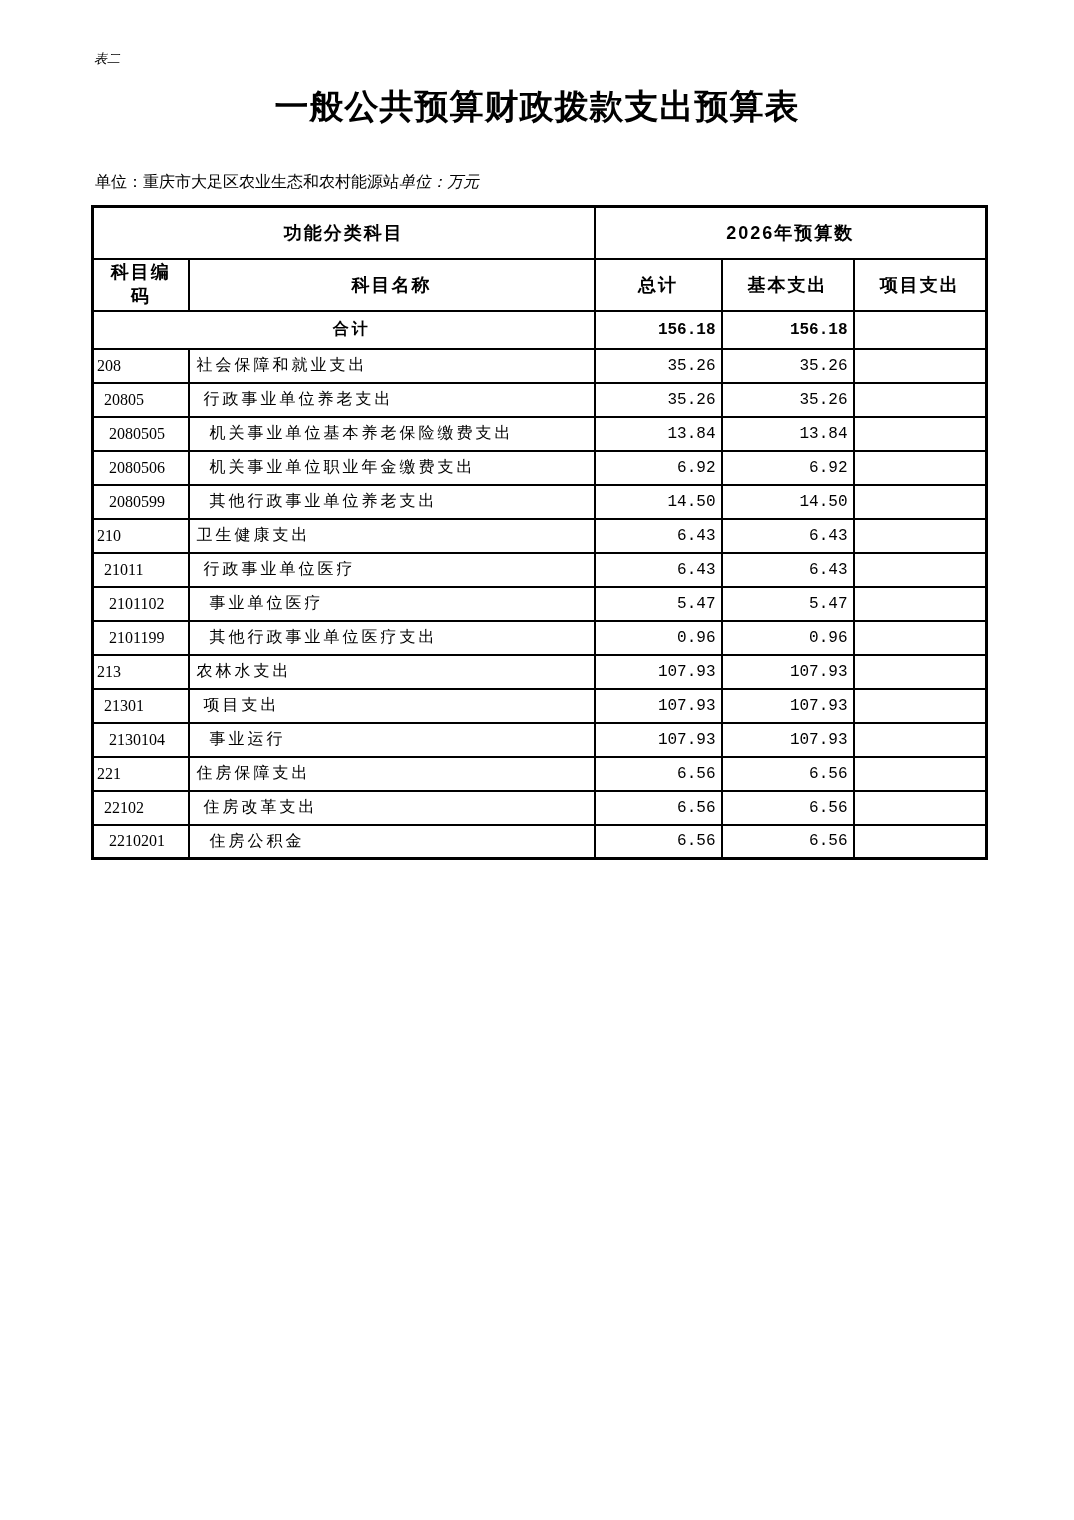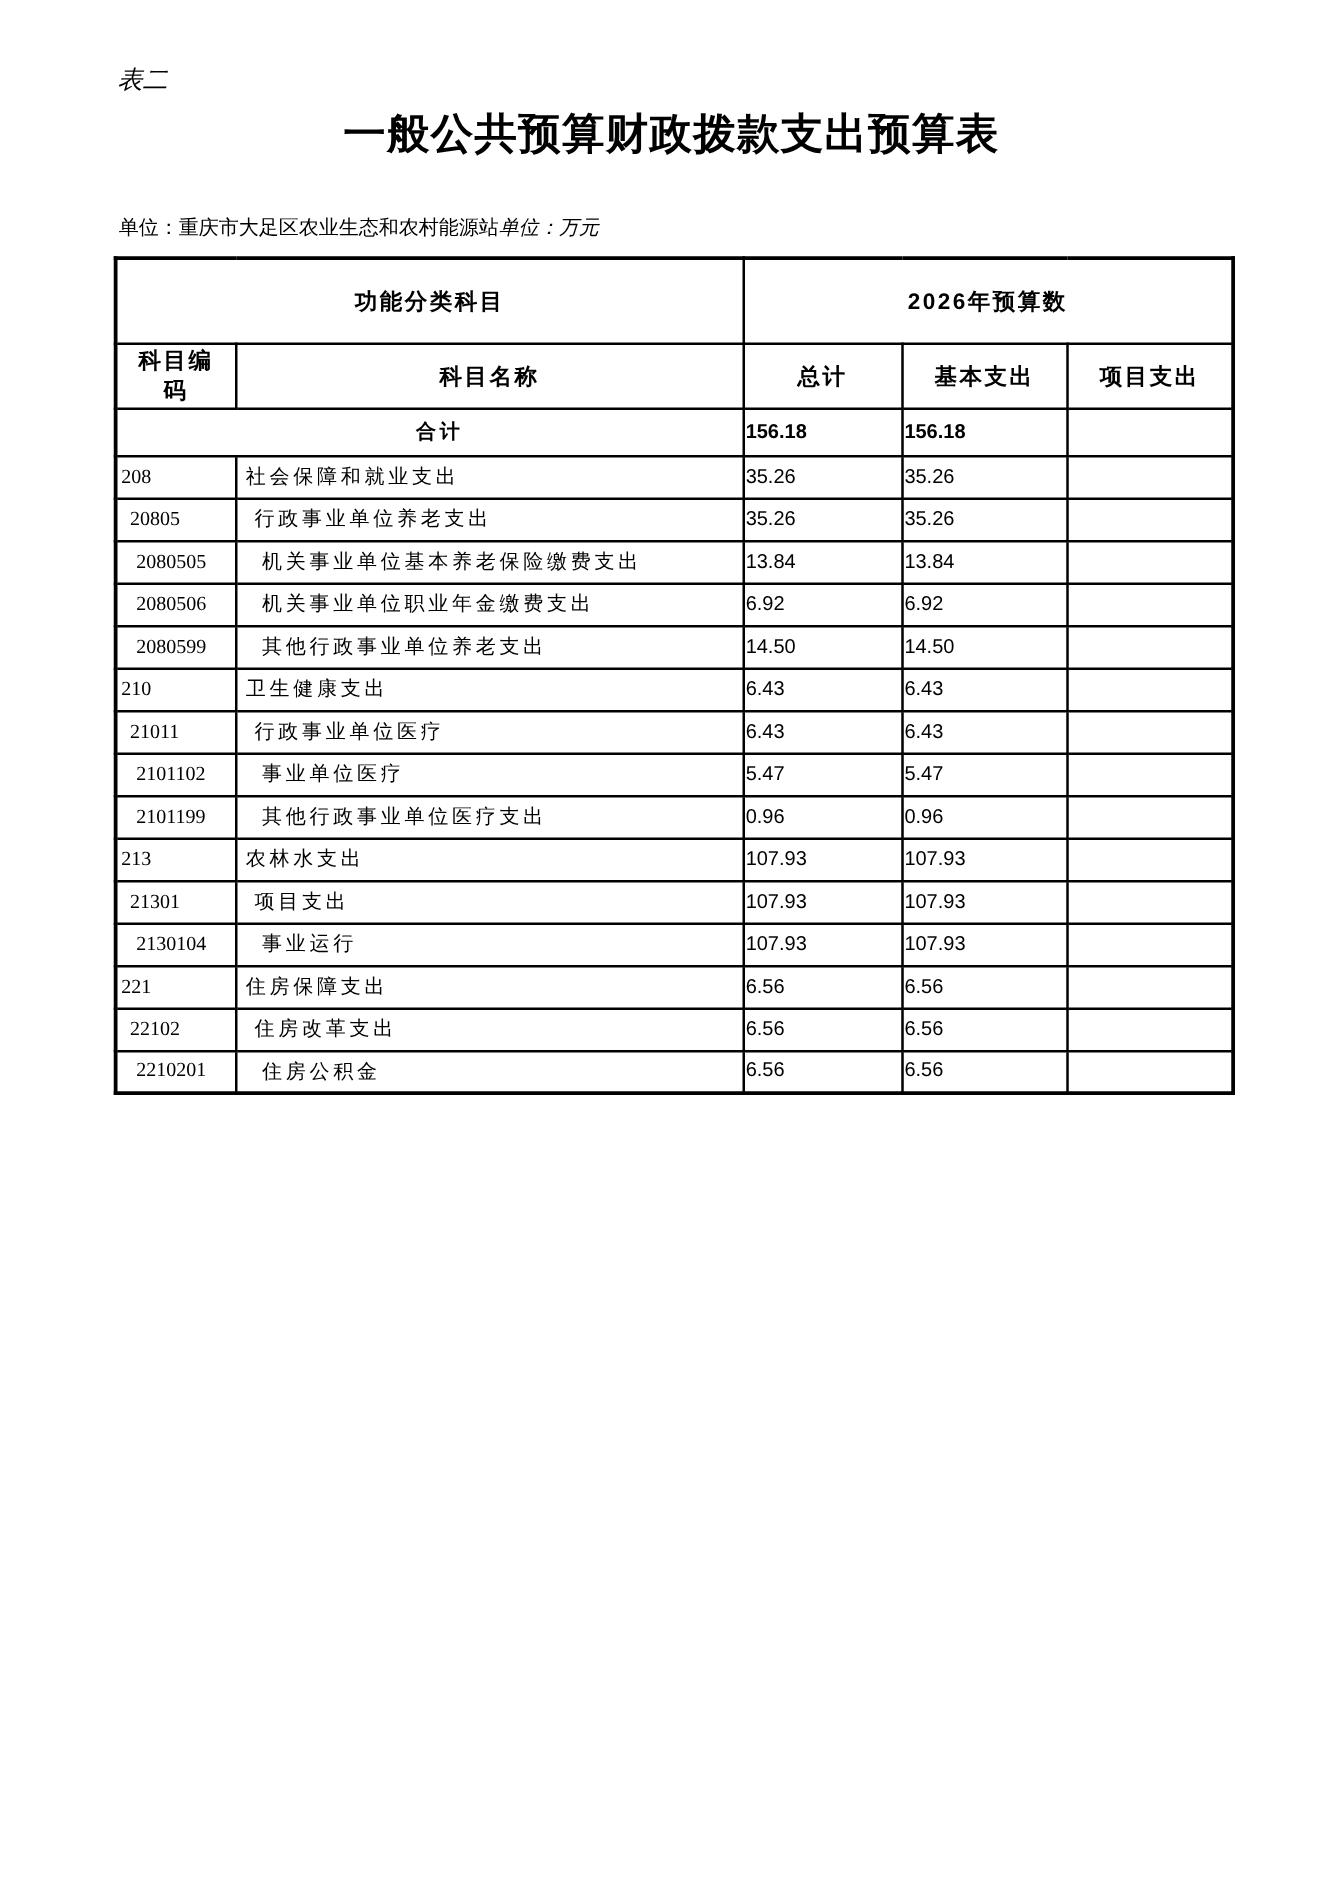--- a/index.html
+++ b/index.html
@@ -10,21 +10,21 @@
     position: relative;
     font-family: "Liberation Serif", serif;
     color: #000;
   }
   .table-label {
     position: absolute;
     left: 94px;
     top: 50px;
     font-family: "DejaVu Serif", serif;
     font-style: italic;
-    font-size: 20px;
+    font-size: 13px;
   }
   .title {
     position: absolute;
     left: 0;
     top: 84px;
     width: 100%;
     margin: 0;
     text-align: center;
     font-family: "Liberation Serif", serif;
     font-weight: bold;
@@ -60,40 +60,41 @@
   }
   .budget-table th {
     font-family: "Liberation Sans", sans-serif;
     font-size: 18px;
     font-weight: bold;
     letter-spacing: 2px;
     text-align: center;
     vertical-align: middle;
     white-space: normal;
   }
-  tr.hrow1 th { height: 68px; }
+  tr.hrow1 th { height: 52px; }
   tr.hrow2 th { height: 52px; }
   th.th-code { padding: 0 12px; line-height: 1.3; }
   .budget-table td {
     font-size: 16px;
     height: 34px;
     vertical-align: middle;
   }
   tr.total-row td { height: 38px; }
   .total-label {
     text-align: center;
     font-family: "Liberation Sans", sans-serif;
     font-weight: bold;
     font-size: 17px;
     letter-spacing: 3px;
     padding-left: 17px;
   }
   .num {
+    text-align: right;
     padding-right: 5px;
-    font-family: Liberation Sans, sans-serif;
+    font-family: Liberation Mono, monospace;
   }
   tr.total-row .num { font-weight: bold; }
   .code { text-align: left; }
   .code-l1 { padding-left: 3px; }
   .code-l2 { padding-left: 10px; }
   .code-l3 { padding-left: 15px; }
   .name { letter-spacing: 3px; }
   .name-l1 { padding-left: 7px; }
   .name-l2 { padding-left: 14px; }
   .name-l3 { padding-left: 20px; }

